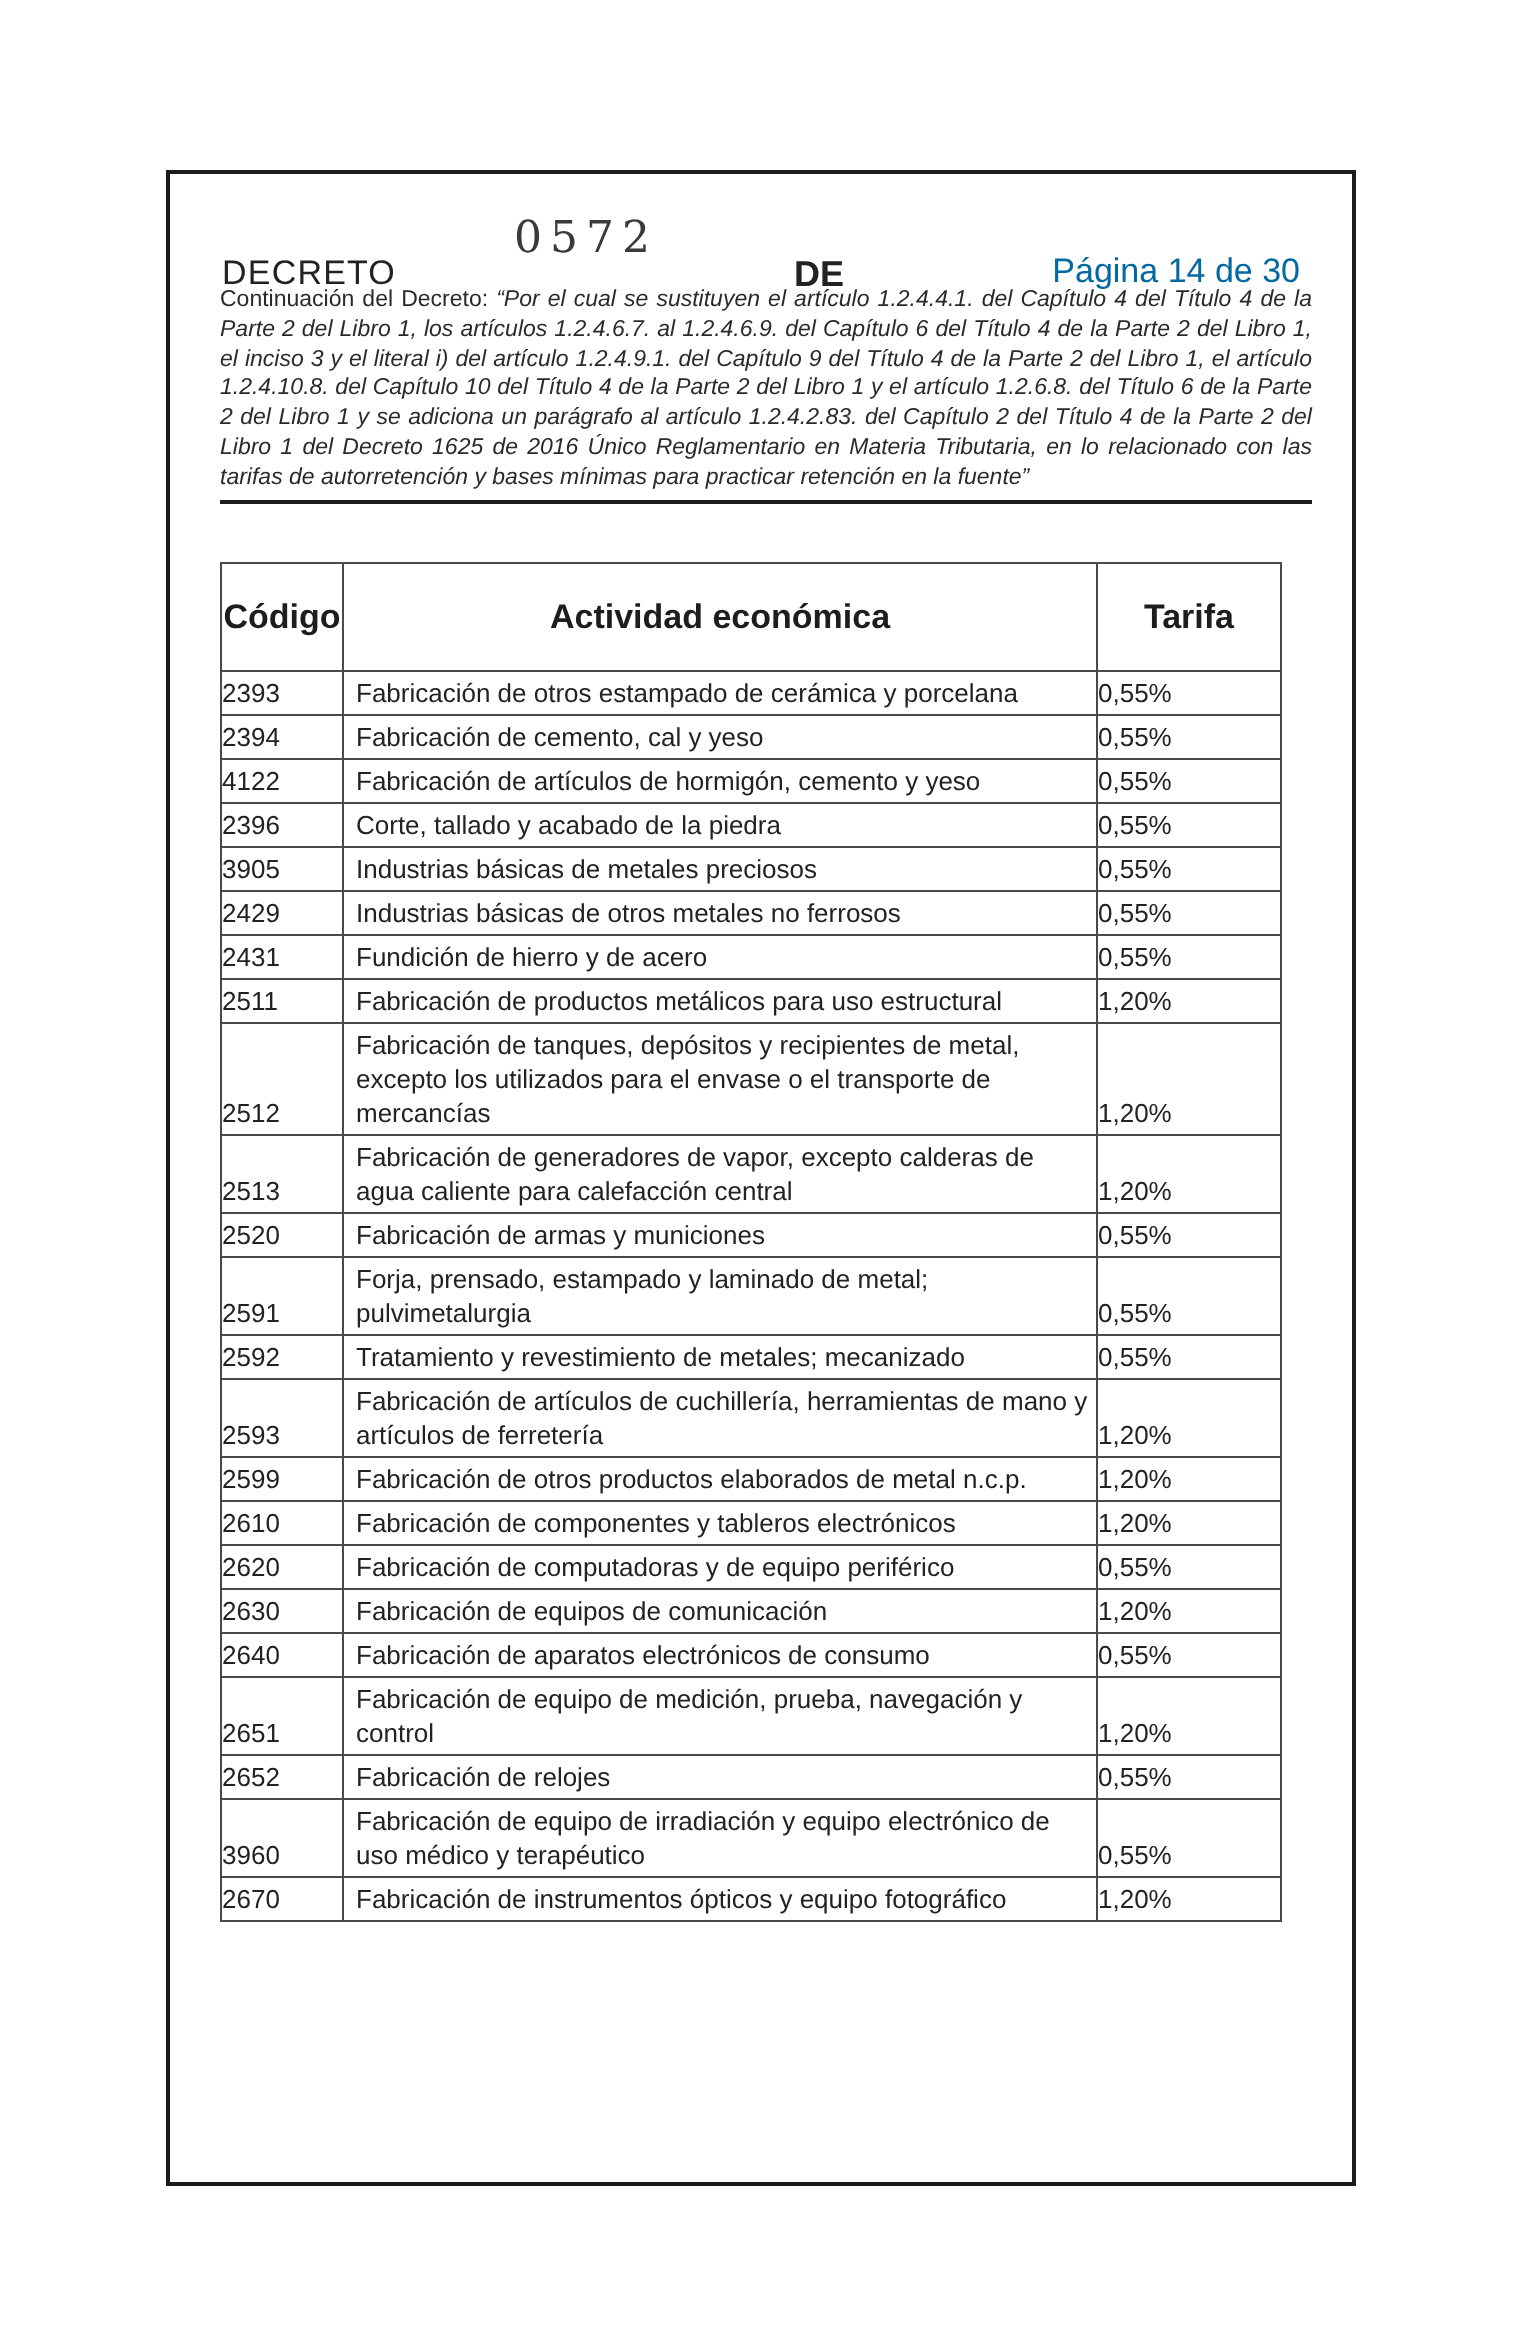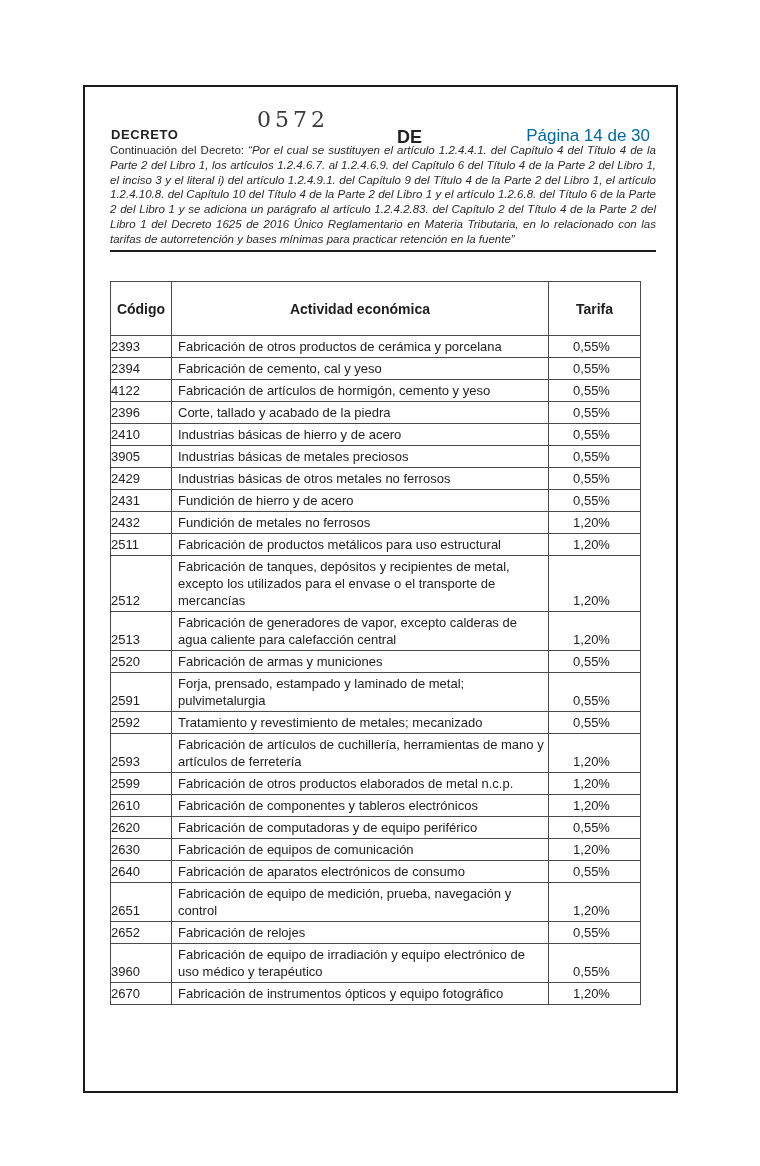--- a/index.html
+++ b/index.html
@@ -18,21 +18,21 @@
     border: 2px solid #1c1c1c;
     background: #ffffff;
   }
   .doc-header {
     position: absolute;
     left: 26px; right: 24px; top: 18px;
     height: 34px;
   }
   .decreto-label {
     position: absolute; left: 0; top: 22px;
-    font-size: 13px; font-weight: 700; letter-spacing: 0.6px; color: #222;
+    font-size: 17px; font-weight: 400; letter-spacing: 0.6px; color: #222;
   }
   .decreto-number {
     position: absolute; left: 146px; top: 2px;
     font-family: "DejaVu Serif", serif;
     font-size: 22px; font-weight: 400; letter-spacing: 4px; color: #3a3a3a;
   }
   .de-label {
     position: absolute; left: 286px; top: 22px;
     font-size: 18px; font-weight: 700; color: #222;
   }
@@ -62,32 +62,32 @@
     color: #222;
   }
   table.tarifas col.c-codigo { width: 61px; }
   table.tarifas col.c-actividad { width: 377px; }
   table.tarifas col.c-tarifa { width: 92px; }
   table.tarifas th, table.tarifas td {
     border: 1px solid #4a4a4a;
   }
   table.tarifas th {
     height: 54px;
-    font-size: 14px; font-weight: 700;
+    font-size: 17px; font-weight: 700;
     text-align: center; vertical-align: middle;
     color: #1d1d1d;
   }
   table.tarifas td {
     vertical-align: bottom;
     line-height: 17px;
     padding-top: 2px; padding-bottom: 2px;
   }
   td.codigo { padding-right: 5px; }
   td.actividad { text-align: left; padding-left: 6px; padding-right: 4px; }
-  td.tarifa { text-align: center; padding-right: 6px; }
+  td.tarifa { text-align: left; padding-right: 6px; }
 </style>
 </head>
 <body>
 
 <div class="page">
 
   <div class="doc-header">
     <span class="decreto-label">DECRETO</span>
     <span class="decreto-number">0572</span>
     <span class="de-label">DE</span>
@@ -105,64 +105,54 @@
     <thead>
       <tr>
         <th>Código</th>
         <th>Actividad económica</th>
         <th>Tarifa</th>
       </tr>
     </thead>
     <tbody>
         <tr>
     <td class="codigo">2393</td>
-    <td class="actividad">Fabricación de otros productos de cerámica y porcelana</td>
+    <td class="actividad">Fabricación de otros estampado de cerámica y porcelana</td>
     <td class="tarifa">0,55%</td>
   </tr>
         <tr>
     <td class="codigo">2394</td>
     <td class="actividad">Fabricación de cemento, cal y yeso</td>
     <td class="tarifa">0,55%</td>
   </tr>
         <tr>
     <td class="codigo">4122</td>
     <td class="actividad">Fabricación de artículos de hormigón, cemento y yeso</td>
     <td class="tarifa">0,55%</td>
   </tr>
         <tr>
     <td class="codigo">2396</td>
     <td class="actividad">Corte, tallado y acabado de la piedra</td>
     <td class="tarifa">0,55%</td>
   </tr>
         <tr>
-    <td class="codigo">2410</td>
-    <td class="actividad">Industrias básicas de hierro y de acero</td>
-    <td class="tarifa">0,55%</td>
-  </tr>
-        <tr>
     <td class="codigo">3905</td>
     <td class="actividad">Industrias básicas de metales preciosos</td>
     <td class="tarifa">0,55%</td>
   </tr>
         <tr>
     <td class="codigo">2429</td>
     <td class="actividad">Industrias básicas de otros metales no ferrosos</td>
     <td class="tarifa">0,55%</td>
   </tr>
         <tr>
     <td class="codigo">2431</td>
     <td class="actividad">Fundición de hierro y de acero</td>
     <td class="tarifa">0,55%</td>
   </tr>
         <tr>
-    <td class="codigo">2432</td>
-    <td class="actividad">Fundición de metales no ferrosos</td>
-    <td class="tarifa">1,20%</td>
-  </tr>
-        <tr>
     <td class="codigo">2511</td>
     <td class="actividad">Fabricación de productos metálicos para uso estructural</td>
     <td class="tarifa">1,20%</td>
   </tr>
         <tr>
     <td class="codigo">2512</td>
     <td class="actividad">Fabricación de tanques, depósitos y recipientes de metal, excepto los utilizados para el envase o el transporte de mercancías</td>
     <td class="tarifa">1,20%</td>
   </tr>
         <tr>

